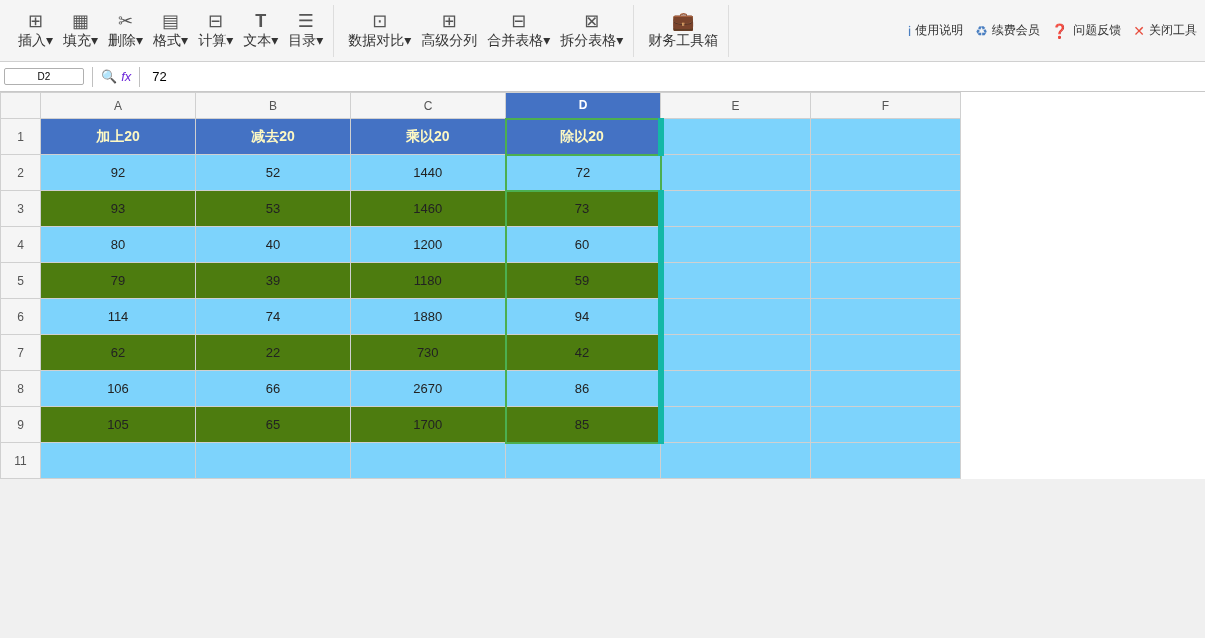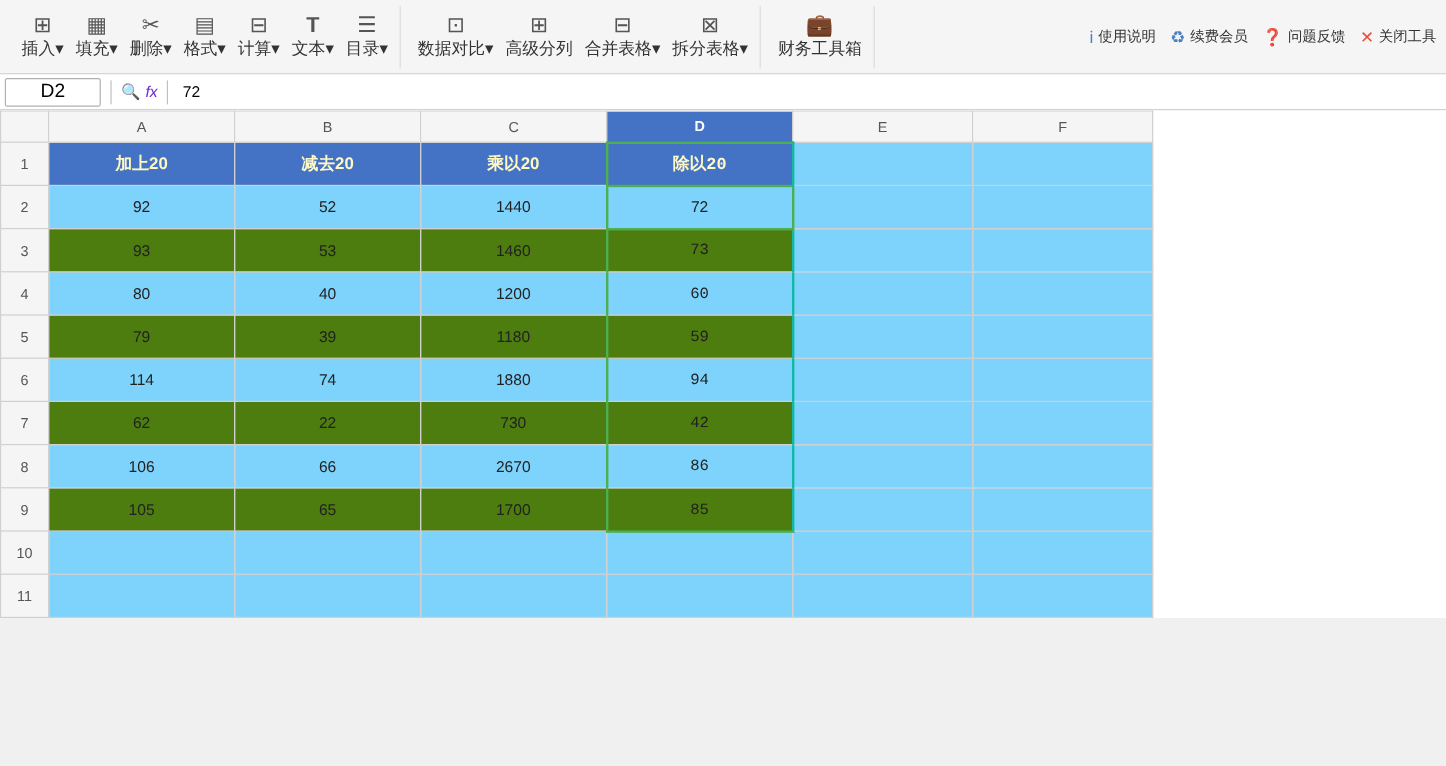--- a/index.html
+++ b/index.html
@@ -62,21 +62,21 @@
       border-bottom: 1px solid #c8c8c8;
       padding: 0 4px;
       height: 30px;
       gap: 4px;
     }
     .cell-ref {
       width: 80px;
       border: 1px solid #b0b0b0;
       border-radius: 2px;
       padding: 2px 4px;
-      font-size: 16px;
+      font-size: 10px;
       text-align: center;
       background: #fff;
     }
     .formula-divider {
       width: 1px;
       height: 20px;
       background: #c0c0c0;
       margin: 0 4px;
     }
     .fx-label {
@@ -151,22 +151,21 @@
       font-size: 14px;
     }
     .cell.striped {
       background: #4d7c0f;
     }
     .cell.white {
       background: #7dd3fc;
     }
     .cell.selected-col {
       border-left: 2px solid #4caf50;
-      border-right: 2px solid #14b8a6;
-      font-family: Liberation Mono, monospace;
+      border-right: 6px solid #14b8a6;
     }
     .cell.selected-col.first-selected {
       border-top: 2px solid #4caf50;
     }
     .cell.selected-col.last-selected {
       border-bottom: 2px solid #4caf50;
     }
     .cell.active-cell {
       border: 2px solid #4caf50;
     }
@@ -375,29 +374,20 @@
         <tr>
     <td class="row-num">9</td>
     <td class="cell striped">105</td>
     <td class="cell striped">65</td>
     <td class="cell striped">1700</td>
     <td class="cell striped selected-col last-selected">85</td>
     <td class="cell white"></td>
     <td class="cell white"></td>
   </tr>
         <tr>
-    <td class="row-num">10</td>
-    <td class="cell white"></td>
-    <td class="cell white"></td>
-    <td class="cell white"></td>
-    <td class="cell white"></td>
-    <td class="cell white"></td>
-    <td class="cell white"></td>
-  </tr>
-        <tr>
     <td class="row-num">11</td>
     <td class="cell white"></td>
     <td class="cell white"></td>
     <td class="cell white"></td>
     <td class="cell white"></td>
     <td class="cell white"></td>
     <td class="cell white"></td>
   </tr>
       </tbody>
   </table>

